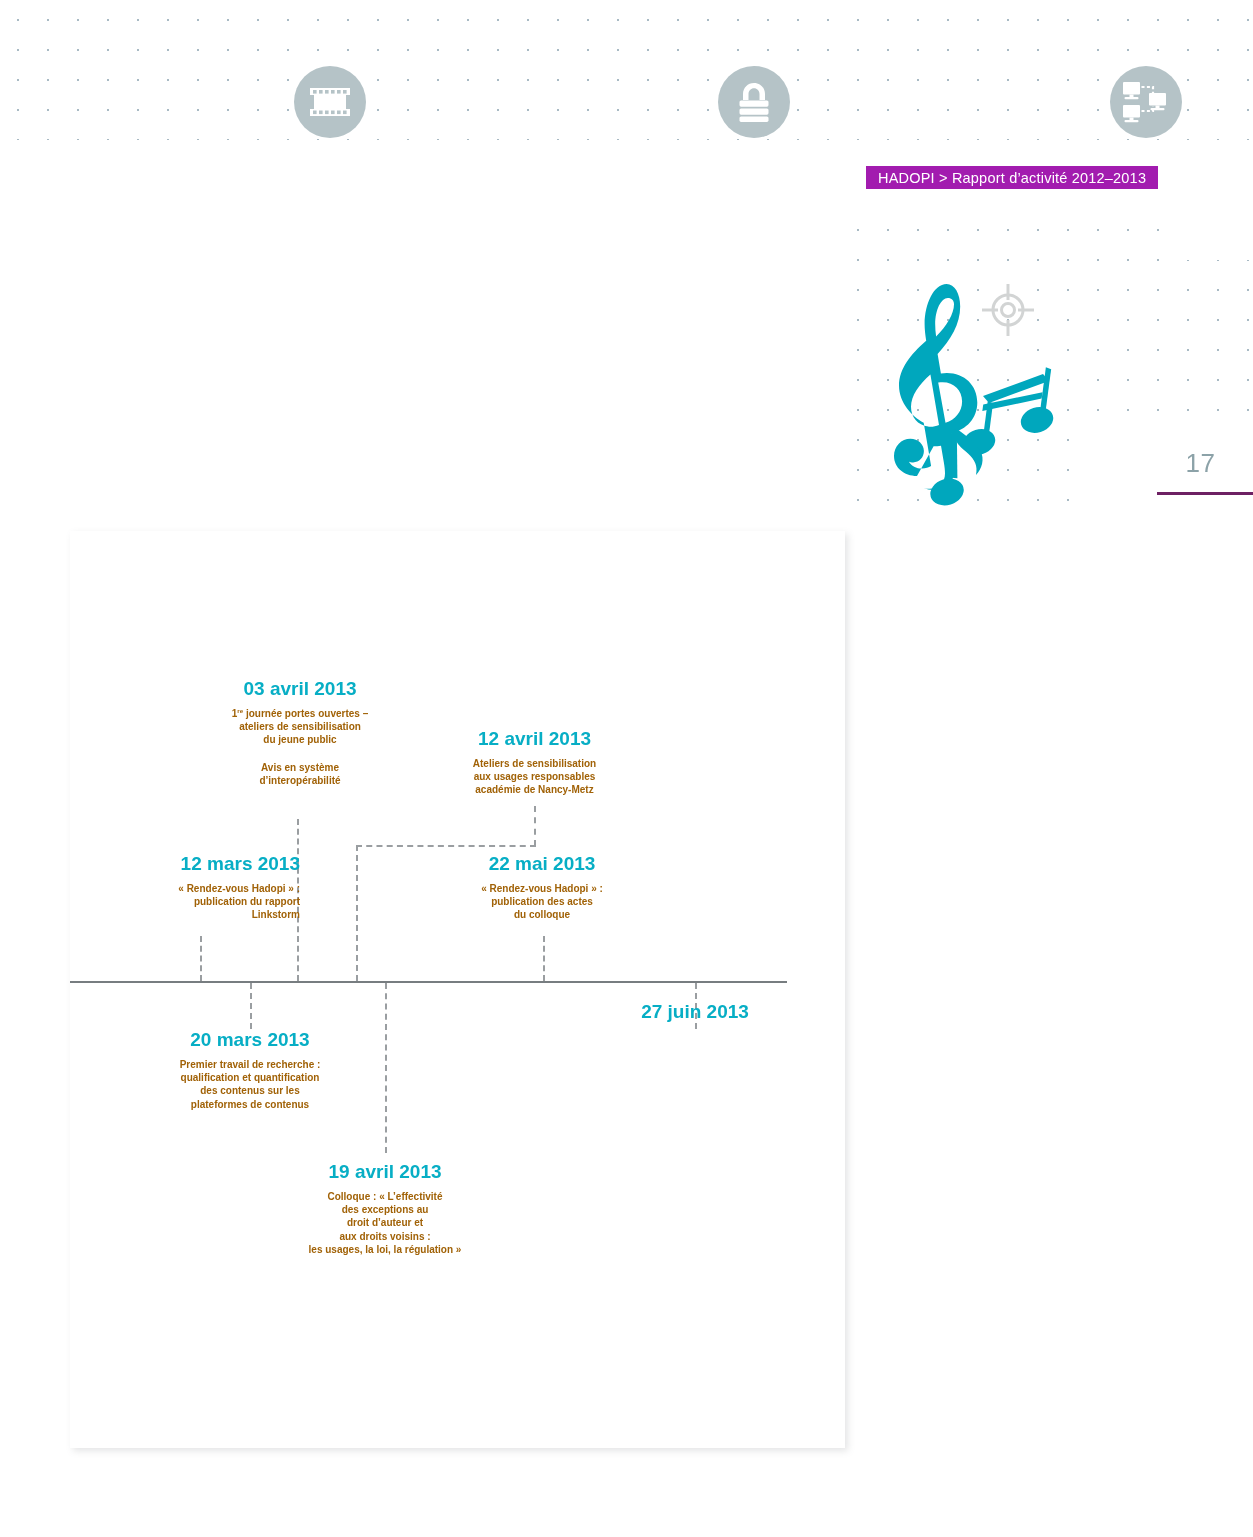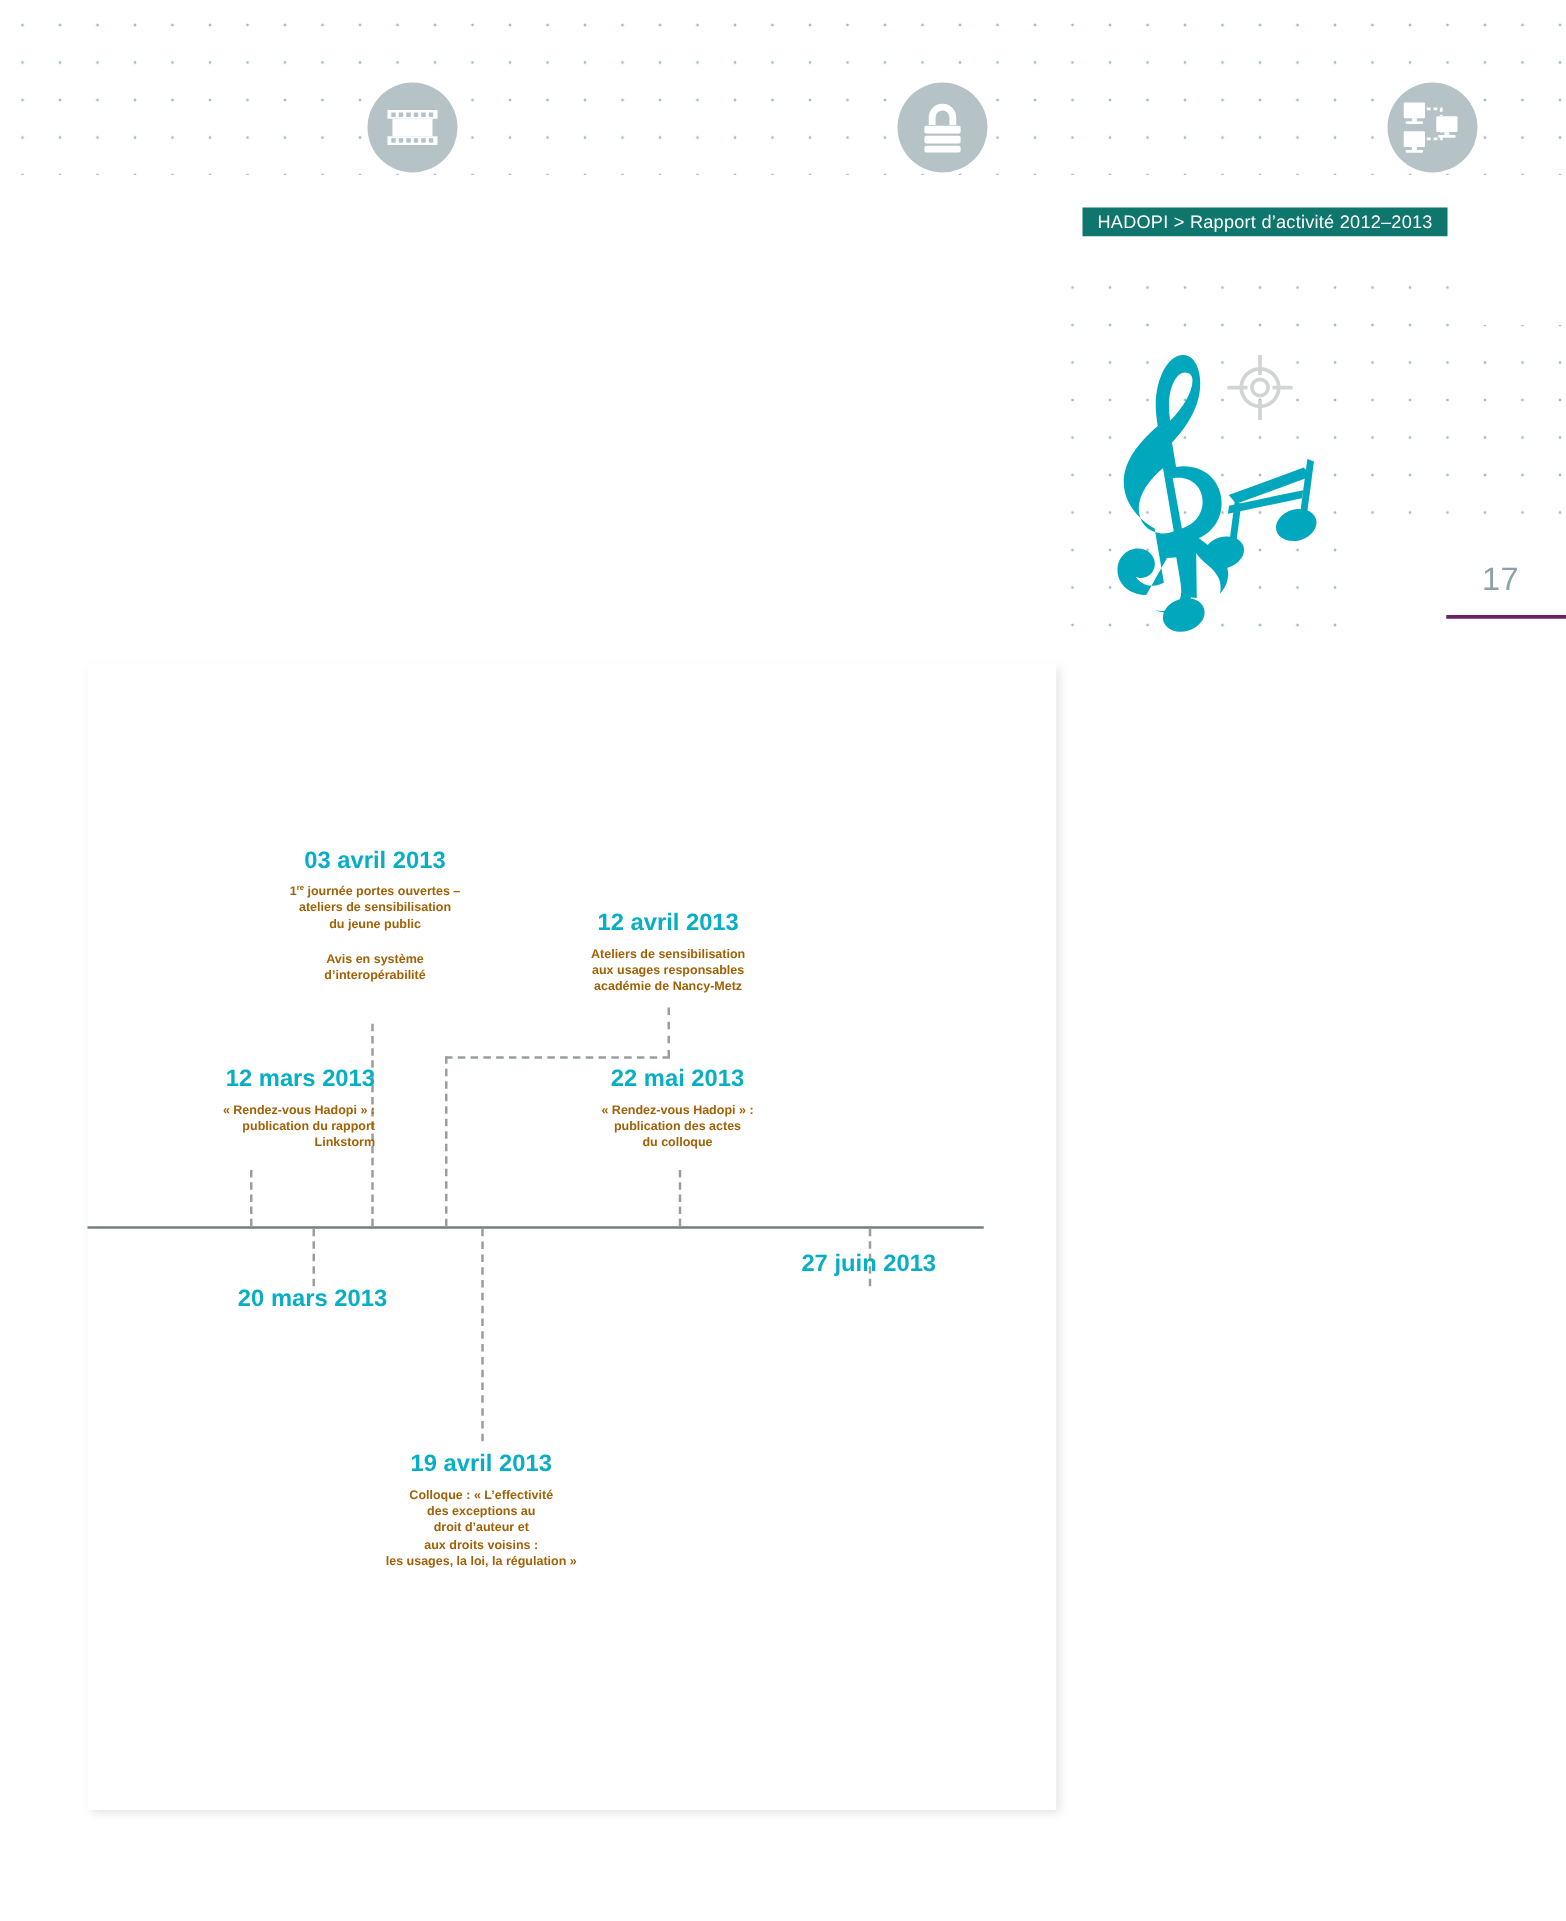--- a/index.html
+++ b/index.html
@@ -33,21 +33,21 @@
     background:#b5c3c7;display:flex;align-items:center;justify-content:center;
   }
   #ico-film{left:294px;top:66px;}
   #ico-lock{left:718px;top:66px;}
   #ico-net{left:1110px;top:66px;}
   .ico-circle svg{display:block;}
 
   
   .header-banner{
     position:absolute;left:866px;top:166px;height:23px;
-    background:#0f766e;color:#ffffff;
+    background:#a21caf;color:#ffffff;
     display:flex;align-items:center;padding:0 12px;
     font-size:14.5px;letter-spacing:.2px;white-space:nowrap;
   }
 
   
   .music-art{position:absolute;left:855px;top:270px;width:220px;height:240px;}
   .crosshair{position:absolute;left:981px;top:283px;width:54px;height:54px;}
 
   
   .page-num{
@@ -225,20 +225,24 @@
 
     <div class="tl-block ta-c" style="left:352px;top:320px;width:240px;">
       <div class="tl-date">22 mai 2013</div>
       <div class="tl-desc" style="white-space:pre-line;">« Rendez-vous Hadopi » :
 publication des actes
 du colloque</div>
     </div>
 
     <div class="tl-block ta-c" style="left:45px;top:496px;width:270px;">
       <div class="tl-date">20 mars 2013</div>
+      <div class="tl-desc" style="white-space:pre-line;">Premier travail de recherche :
+qualification et quantification
+des contenus sur les
+plateformes de contenus</div>
     </div>
 
     <div class="tl-block ta-c" style="left:110px;top:628px;width:410px;">
       <div class="tl-date">19 avril 2013</div>
       <div class="tl-desc" style="white-space:pre-line;">Colloque : « L’effectivité
 des exceptions au
 droit d’auteur et
 aux droits voisins :
 les usages, la loi, la régulation »</div>
     </div>

